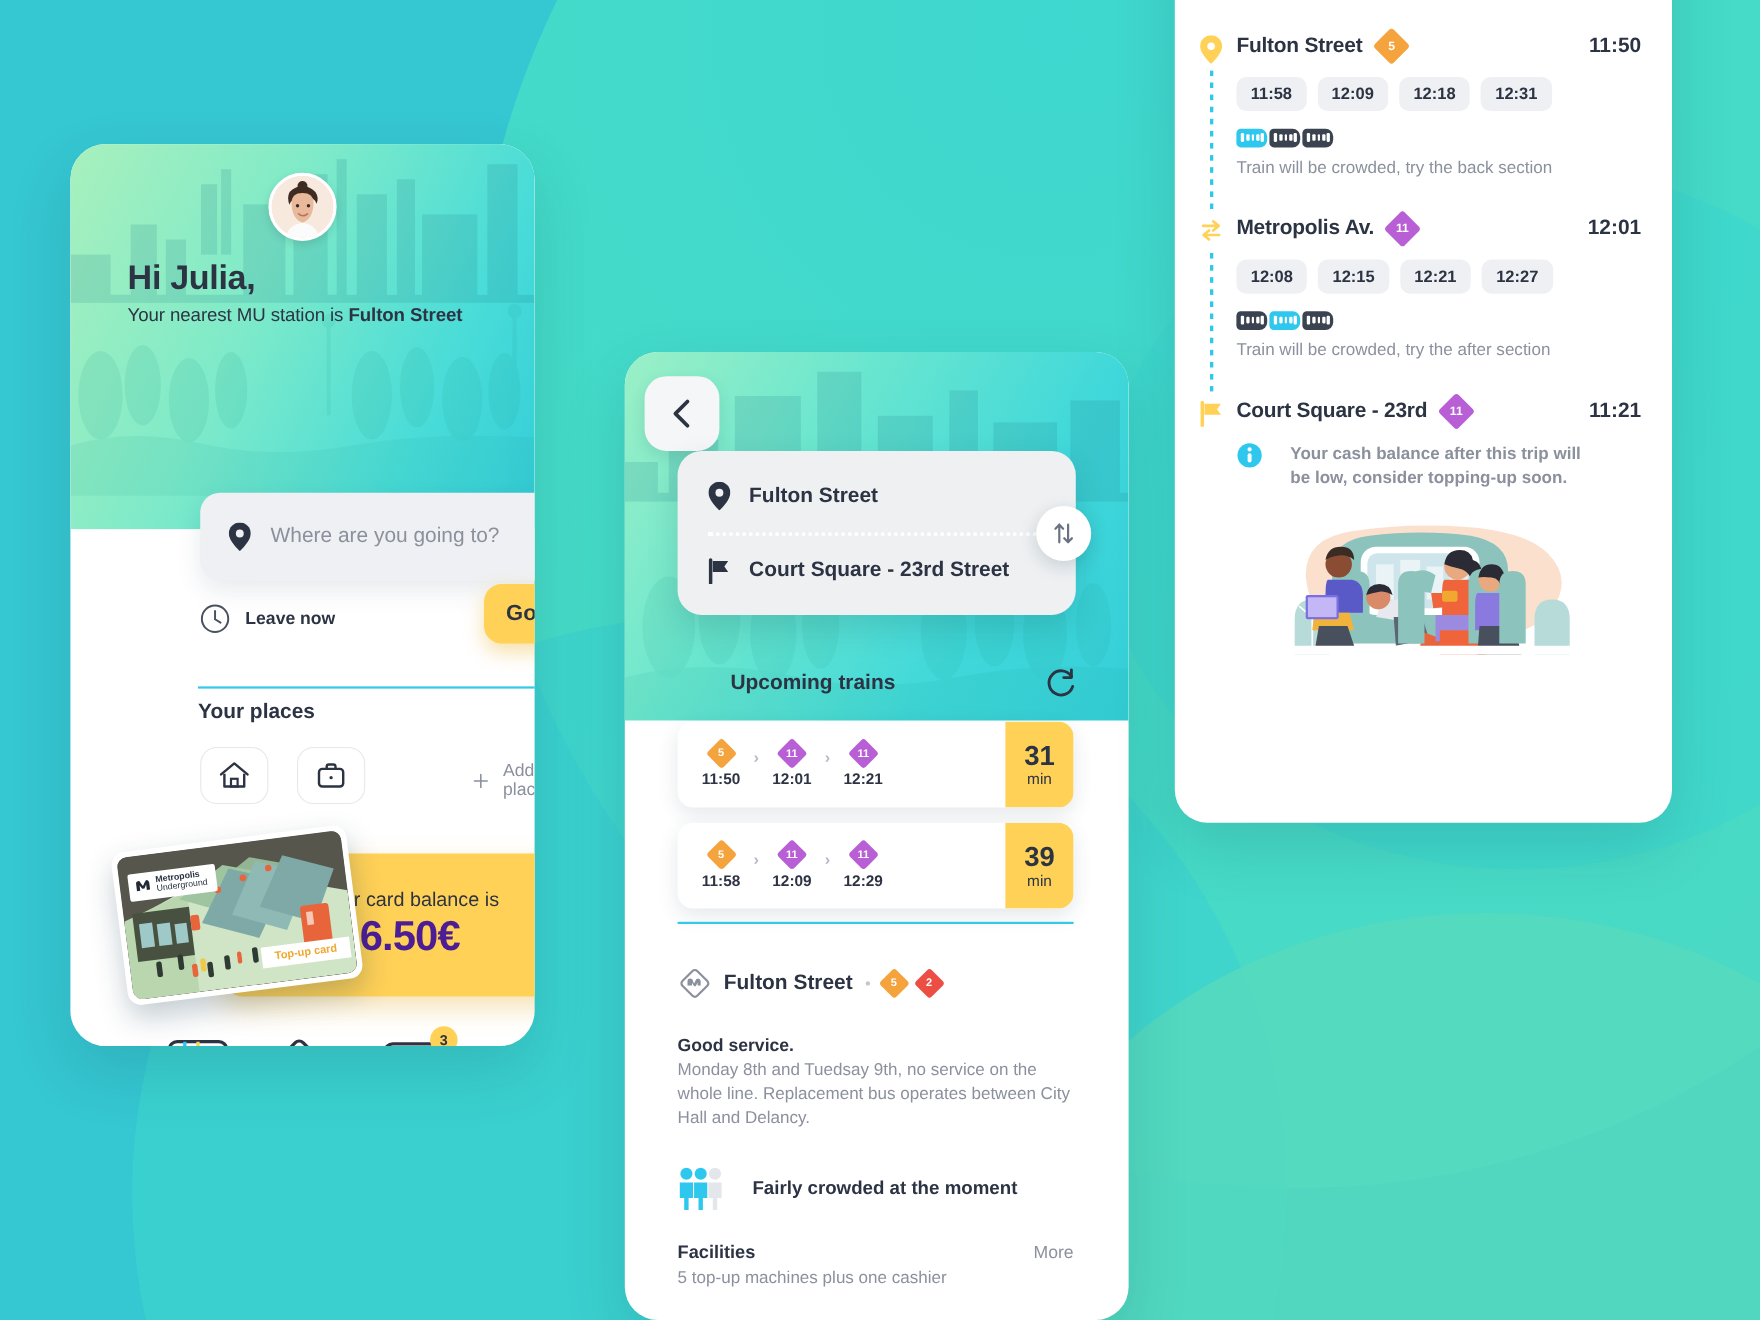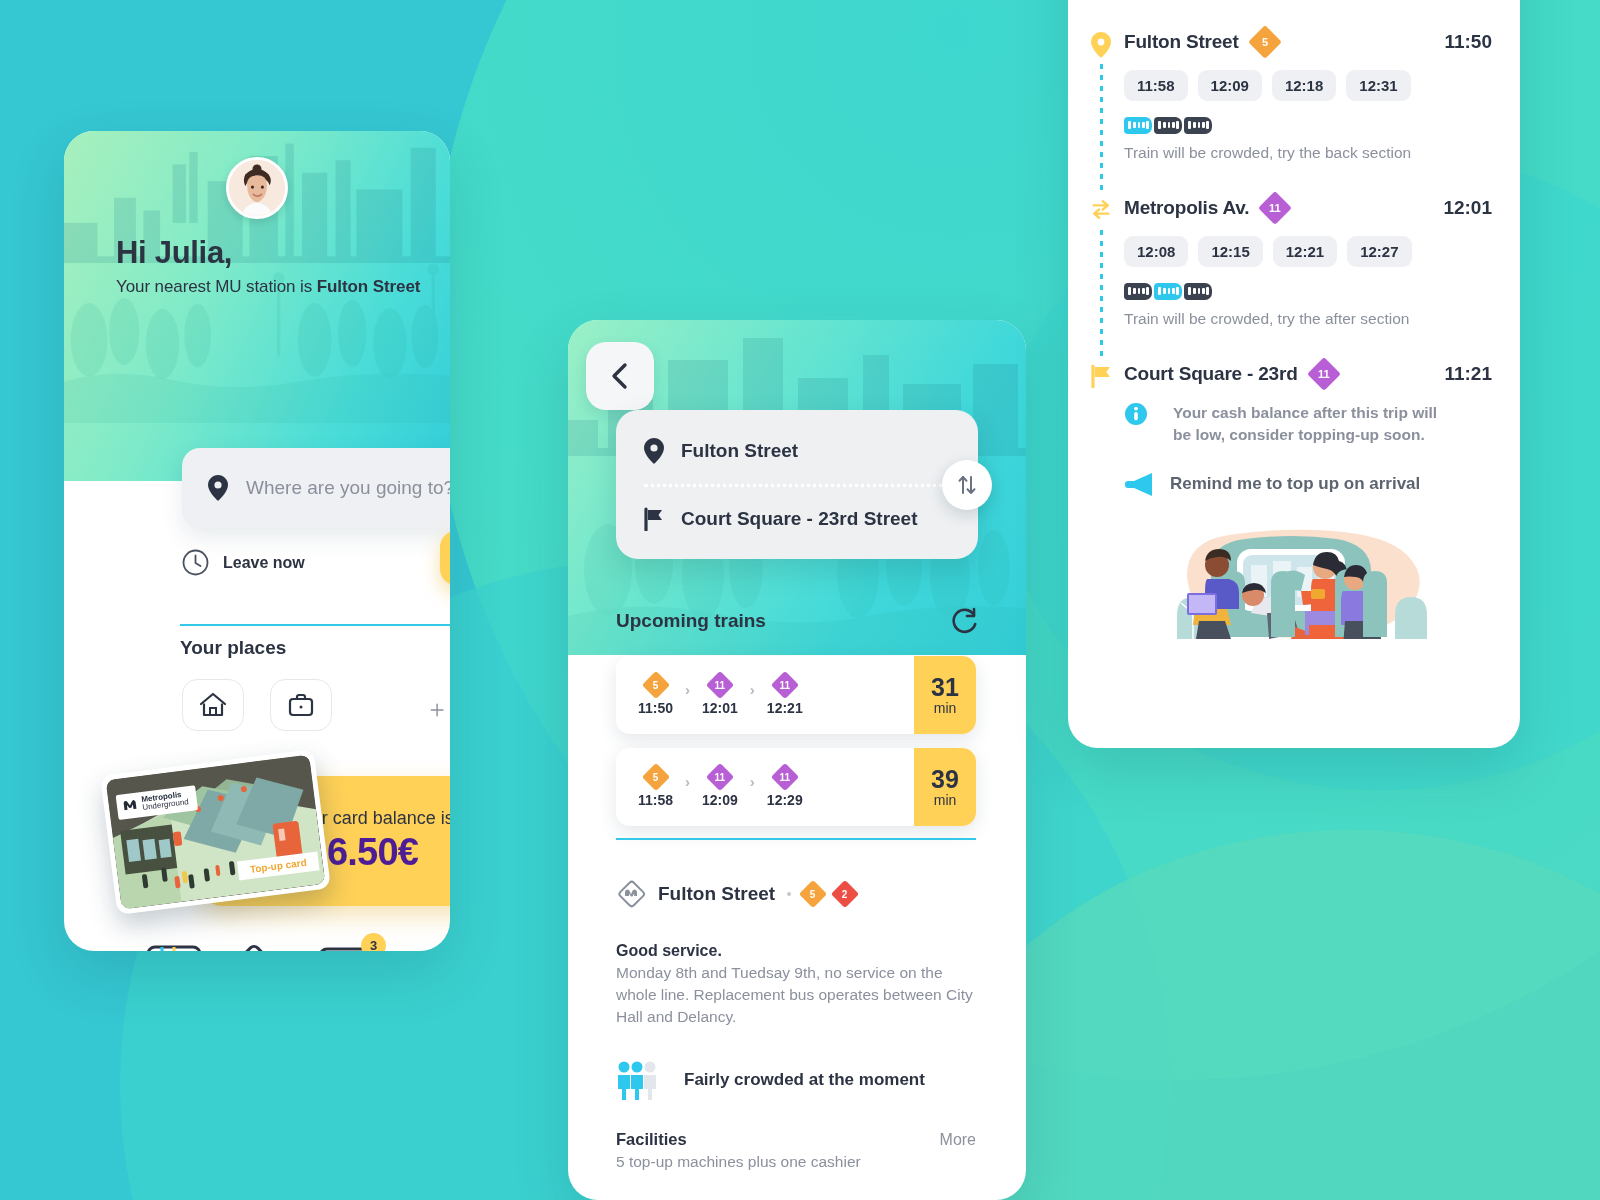--- a/index.html
+++ b/index.html
@@ -41,21 +41,21 @@
   
   .panel {
     position: absolute;
     background: #ffffff;
     border-radius: 30px;
     box-shadow: 0 22px 55px rgba(16,70,80,.16);
     overflow: hidden;
   }
 
   
-  #panel-home { left: 64px; top: 131px; width: 386px; height: 820px; }
+  #panel-home { left: 64px; top: 131px; width: 422px; height: 820px; border-radius: 32px; }
   .hero {
     position: relative;
     height: 350px;
     background: linear-gradient(115deg, #a8f0bd 0%, #7eeac9 40%, #49dcd8 75%, #33cdd9 100%);
     overflow: hidden;
   }
   .skyline { position: absolute; inset: 0; opacity: .17; }
   .avatar {
     position: absolute; left: 50%; transform: translateX(-50%);
     top: 26px; width: 62px; height: 62px; border-radius: 50%;
@@ -170,21 +170,21 @@
     position: absolute; right: -14px; top: 50%; transform: translateY(-50%);
     width: 50px; height: 50px; border-radius: 50%; background: #fff;
     display: flex; align-items: center; justify-content: center;
     box-shadow: 0 5px 15px rgba(20,60,70,.18); cursor: pointer; border: none;
   }
 
   .up-head {
     position: absolute; left: 48px; top: 287px; width: 362px;
     display: flex; align-items: center; justify-content: space-between;
   }
-  .up-head .ttl { font-size: 19px; font-weight: 700; color: #2c3343; }
+  .up-head .ttl { font-size: 19px; font-weight: 700; color: #2c3343; margin-left: 48px; }
 
   .trip-list { position: absolute; left: 48px; top: 336px; width: 360px; }
   .trip {
     position: relative; display: flex; align-items: center;
     background: #fff; border-radius: 14px; height: 78px; margin-bottom: 14px;
     box-shadow: 0 6px 18px rgba(30,60,80,.12);
     overflow: hidden; cursor: pointer;
   }
   .legs { display: flex; align-items: center; gap: 12px; padding-left: 22px; }
   .leg { display: flex; flex-direction: column; align-items: center; gap: 5px; }
@@ -778,27 +778,20 @@
           <span class="tm">11:21</span>
         </div>
         <div class="info-note">
           <svg width="24" height="24" viewBox="0 0 24 24" style="flex:none">
             <circle cx="12" cy="12" r="11" fill="#2ec8ee"></circle>
             <circle cx="12" cy="6.6" r="1.9" fill="#fff"></circle>
             <rect x="10.2" y="10" width="3.6" height="8.4" rx="1.8" fill="#fff"></rect>
           </svg>
           <span class="tx">Your cash balance after this trip will be low, consider topping-up soon.</span>
         </div>
-        <div class="remind">
-          <svg width="30" height="26" viewBox="0 0 30 26">
-            <path d="M28 2 10 10v7l18 8Z" fill="#2ec8ee"></path>
-            <path d="M10 10H4a3 3 0 0 0-3 3v1a3 3 0 0 0 3 3h6Z" fill="#2ec8ee"></path>
-          </svg>
-          <span class="tx">Remind me to top up on arrival</span>
-        </div>
       </div>
       <div class="trip-illus">
         <svg width="270" height="130" viewBox="0 0 270 130">
           <path d="M28 58q0-34 42-40 50-8 104-4 54 4 74 24 22 22 6 48-14 24-60 30-54 8-104 2Q32 110 28 58Z" fill="#fbe0cd"></path>
           <path d="M52 52q0-26 34-30 48-6 92 0 34 6 34 32v66H52Z" fill="#8cc4bd"></path>
           <rect x="78" y="32" width="108" height="62" rx="14" fill="#fff"></rect>
           <rect x="84" y="38" width="96" height="50" rx="9" fill="#cfe5ec"></rect>
           <g fill="#eaf4f7">
             <rect x="92" y="48" width="16" height="32"></rect>
             <rect x="114" y="44" width="18" height="36"></rect>

